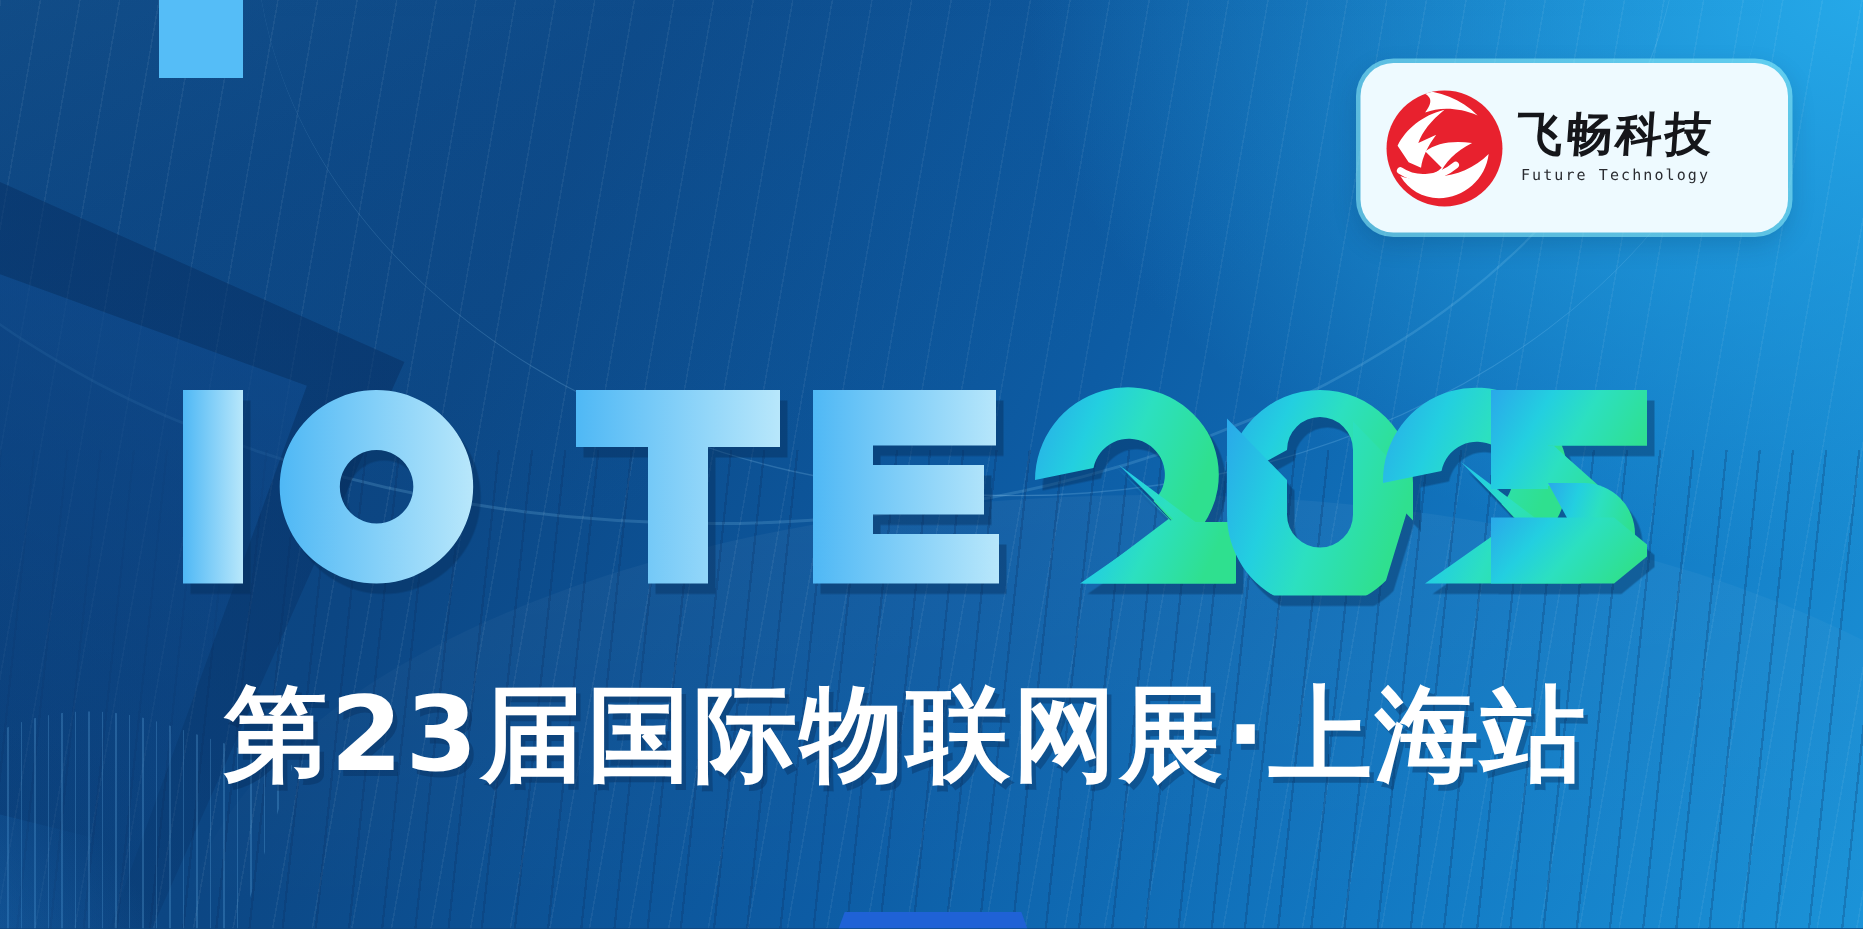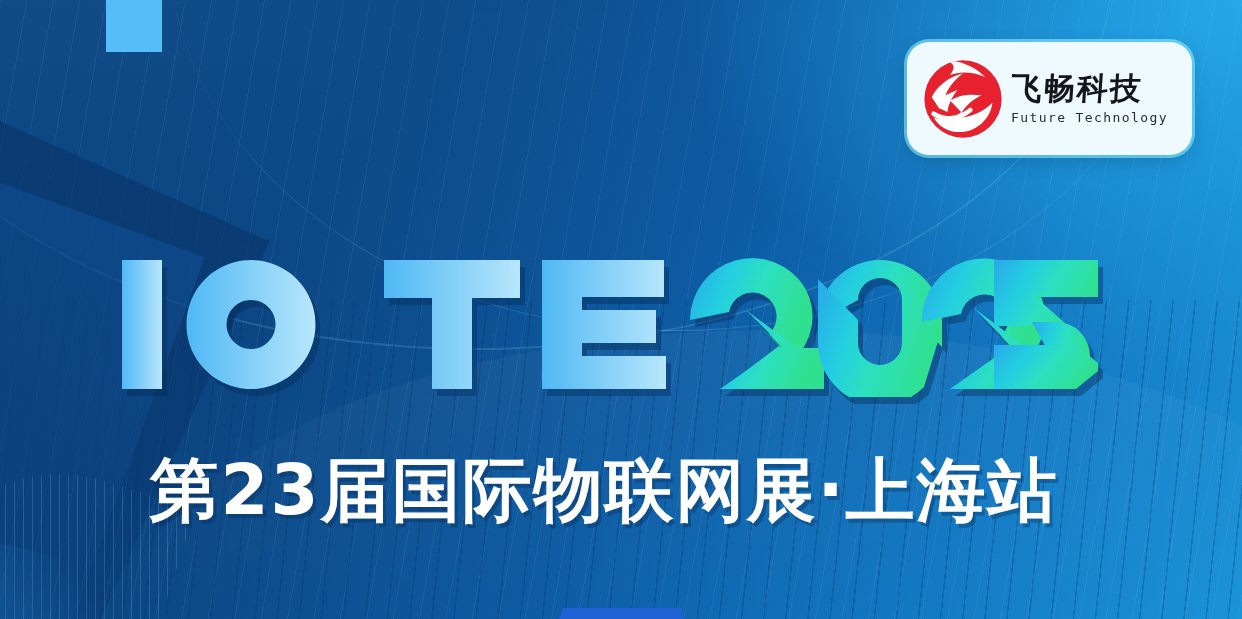--- a/index.html
+++ b/index.html
@@ -107,21 +107,21 @@
   .logo-mark{width:92px;height:92px;flex:0 0 92px;}
   .logo-text{display:flex;flex-direction:column;justify-content:center;margin-left:2px;}
   .logo-cn{
     font-family:"DejaVu Sans", sans-serif;
     font-size:31px;font-weight:700;color:#15161a;
     letter-spacing:2px;line-height:1.05;
     transform:skewX(-4deg);
   }
   .logo-en{
     font-family:"DejaVu Sans Mono", monospace;
-    font-size:13px;color:#2a2c31;letter-spacing:1.4px;
+    font-size:10px;color:#2a2c31;letter-spacing:1.4px;
     margin-top:5px;text-align:center;
   }
 
   
   .wordmark{
     position:absolute;left:118px;top:252px;
     width:980px;height:145px;
   }
   .wordmark svg{display:block;filter:drop-shadow(5px 7px 0 rgba(6,42,84,.40));}
 

